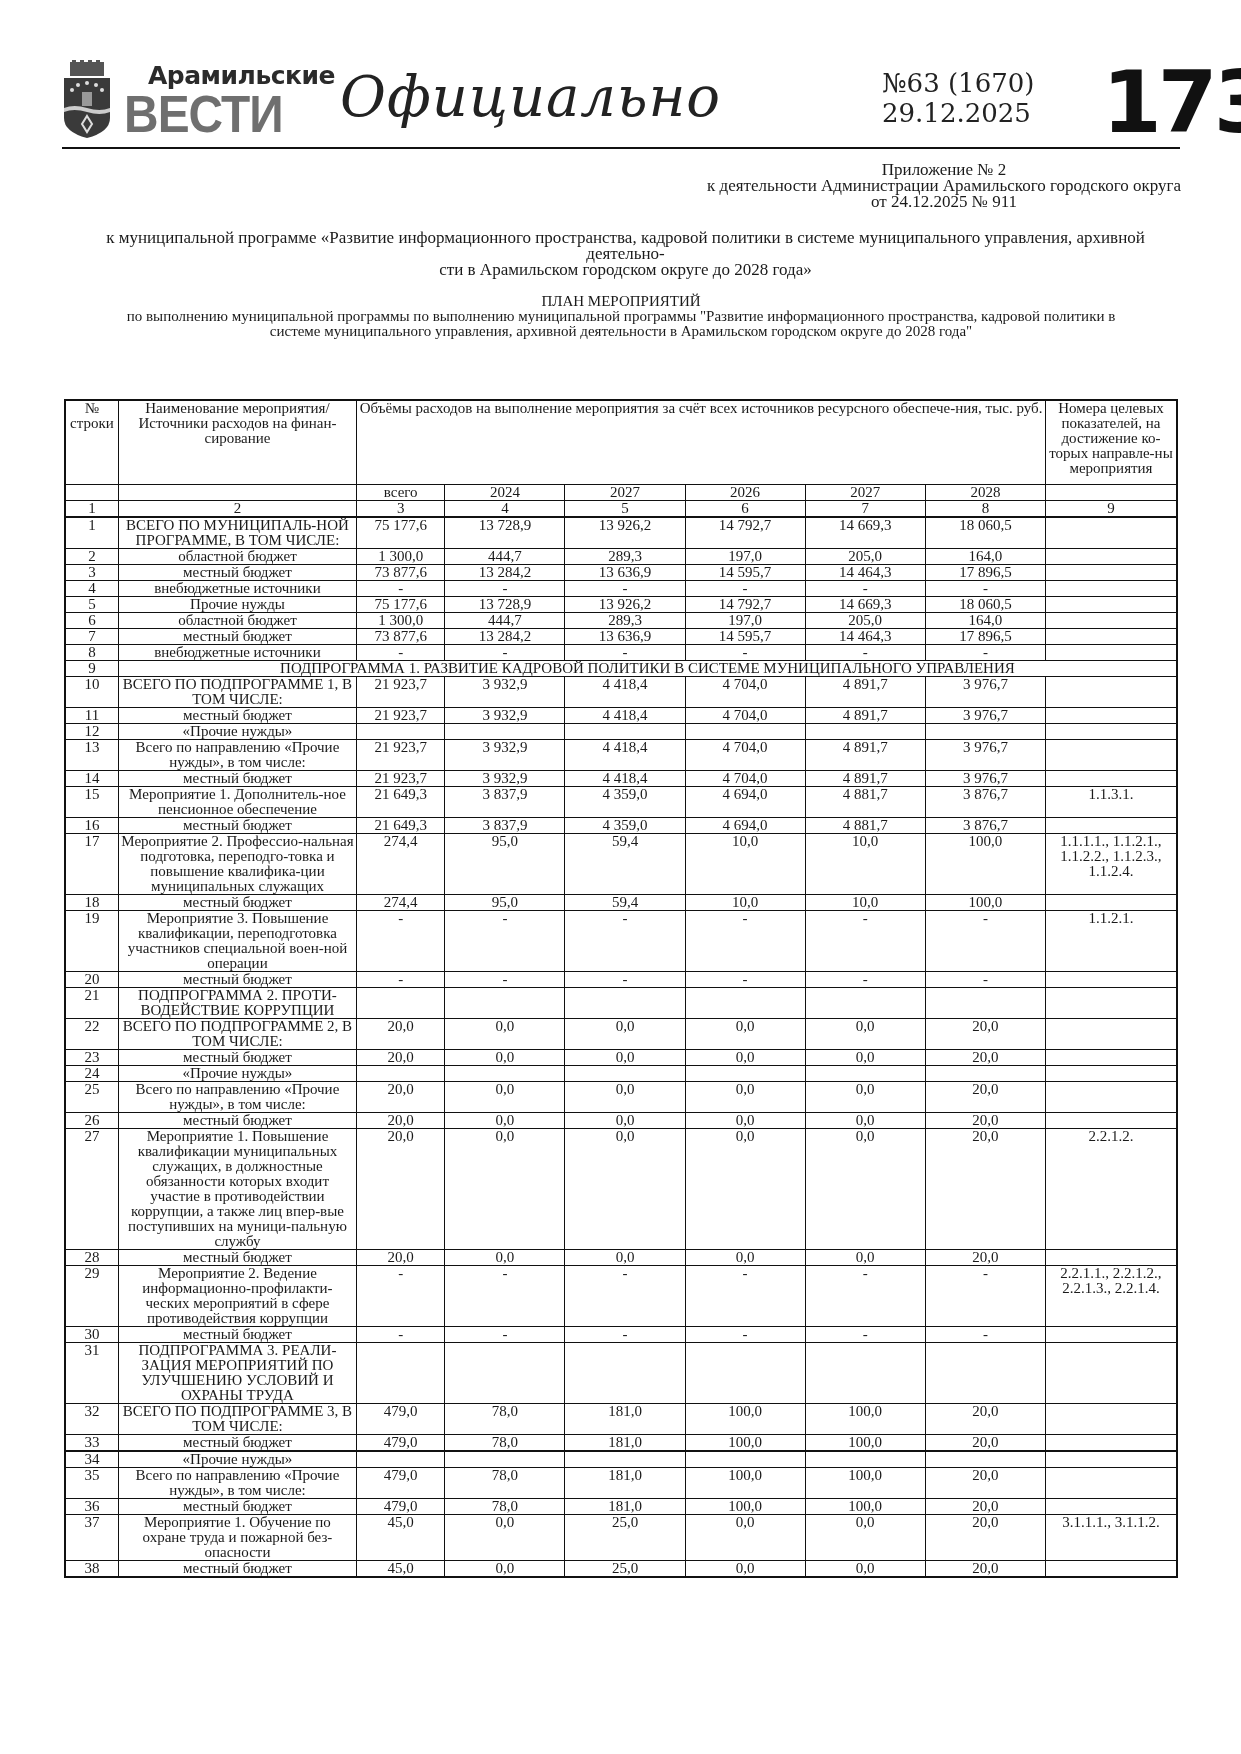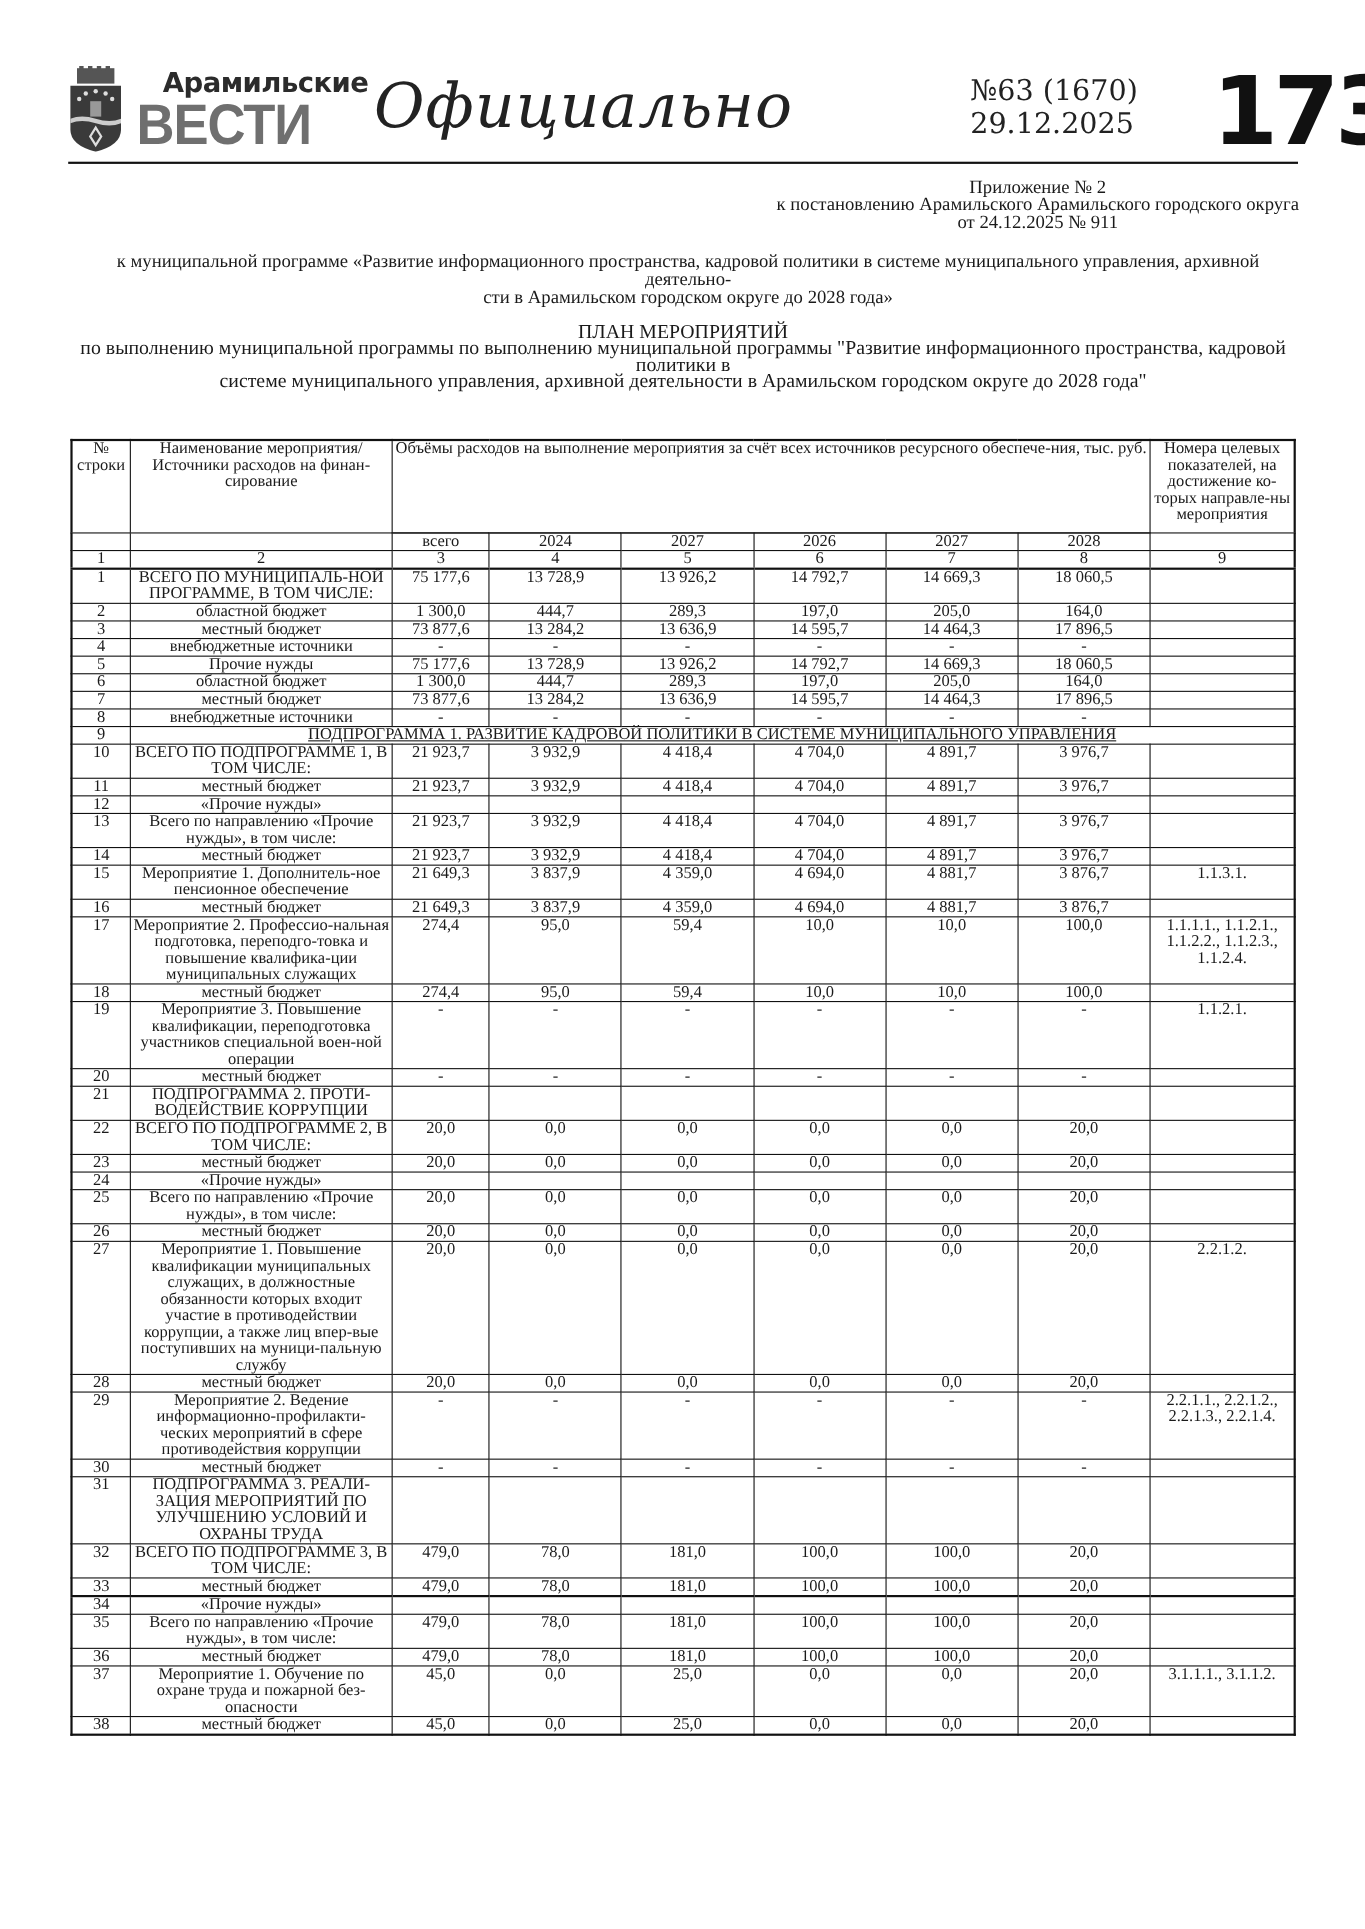--- a/index.html
+++ b/index.html
@@ -10,33 +10,33 @@
   .brand-top { font-family: "DejaVu Sans", sans-serif; font-size: 25px; font-weight: bold; color: #2b2b2b; letter-spacing: -0.5px; line-height: 28px; margin-left: 24px; }
   .brand-main { font-family: "Liberation Sans", sans-serif; font-size: 52px; font-weight: bold; color: #6f6f6f; line-height: 48px; letter-spacing: -1px; transform: scaleX(0.92); transform-origin: left; }
   .section-title { position: absolute; left: 278px; top: 6px; font-family: "DejaVu Serif", serif; font-style: italic; font-size: 56px; color: #222; letter-spacing: 1px; }
   .issue { position: absolute; left: 820px; top: 10px; text-align: left; font-family: "DejaVu Serif", serif; font-size: 26px; line-height: 30px; color: #222; width: 210px; }
   .page-num { position: absolute; left: 1040px; top: -6px; font-family: "DejaVu Sans", sans-serif; font-weight: bold; font-size: 86px; color: #111; letter-spacing: -4px; }
   .rule { position: absolute; left: 62px; top: 147px; width: 1118px; height: 2px; background: #111; }
 
   .appendix { position: absolute; right: 60px; text-align: center; font-size: 17px; line-height: 16px; }
   .appendix1 { top: 162px; }
   .appendix2 { top: 230px; left: 70px; }
-  .plan-title { position: absolute; top: 294px; left: 62px; width: 1118px; text-align: center; font-size: 18px; line-height: 15px; }
+  .plan-title { position: absolute; top: 294px; left: 62px; width: 1118px; text-align: center; font-size: 15px; line-height: 15px; }
 
   table.plan { position: absolute; left: 64px; top: 351px; width: 1114px; border-collapse: collapse; font-size: 15px; line-height: 15px; table-layout: fixed; margin-top: 48px; }
   table.plan td { border: 1px solid #111; text-align: center; vertical-align: top; padding: 0 2px; }
   table.plan { border: 2px solid #111; }
   .c-num { width: 52px; }
   .c-name { width: 232px; }
   .c-total { width: 86px; }
   .c-yr { width: 117px; }
   .c-ind { width: 128px; }
   tr.colnums td { border-bottom: 2px solid #111; }
   tr.thick-top td { border-top: 2px solid #111; }
-  td.sub-title { text-align: center; text-decoration: underline; }
+  td.sub-title { text-align: center; }
 </style>
 </head>
 <body>
 
 <div class="masthead">
   <svg class="crest" viewBox="0 0 50 78">
     <rect x="8" y="2" width="34" height="14" fill="#555"></rect>
     <rect x="10" y="0" width="4" height="4" fill="#555"></rect>
       <rect x="18" y="0" width="4" height="4" fill="#555"></rect>
       <rect x="26" y="0" width="4" height="4" fill="#555"></rect>
@@ -59,21 +59,21 @@
   <div class="issue">
     <div>№63 (1670)</div>
     <div>29.12.2025</div>
   </div>
   <div class="page-num">173</div>
 </div>
 <div class="rule"></div>
 
 <div class="appendix appendix1">
   <div>Приложение № 2</div>
-  <div>к постановлению Арамильского Арамильского городского округа</div>
+  <div>к деятельности Администрации Арамильского городского округа</div>
   <div>от 24.12.2025 № 911</div>
 </div>
 
 <div class="appendix appendix2">
   <div>к муниципальной программе «Развитие информационного пространства, кадровой политики в системе муниципального управления, архивной деятельно-</div>
   <div>сти в Арамильском городском округе до 2028 года»</div>
 </div>
 
 <div class="plan-title">
   <div>ПЛАН МЕРОПРИЯТИЙ</div>

